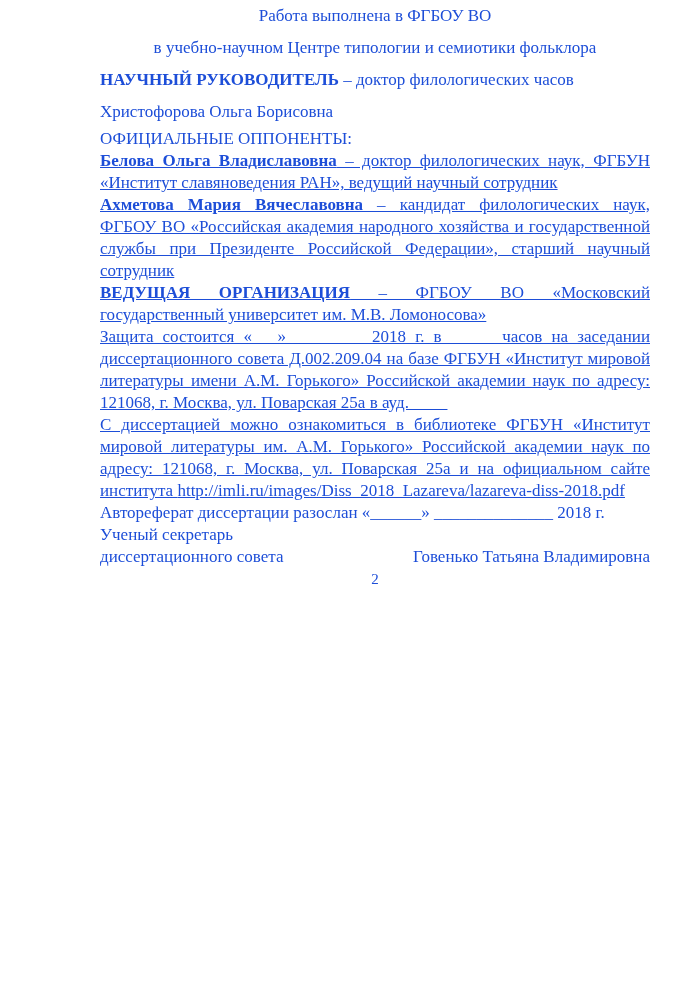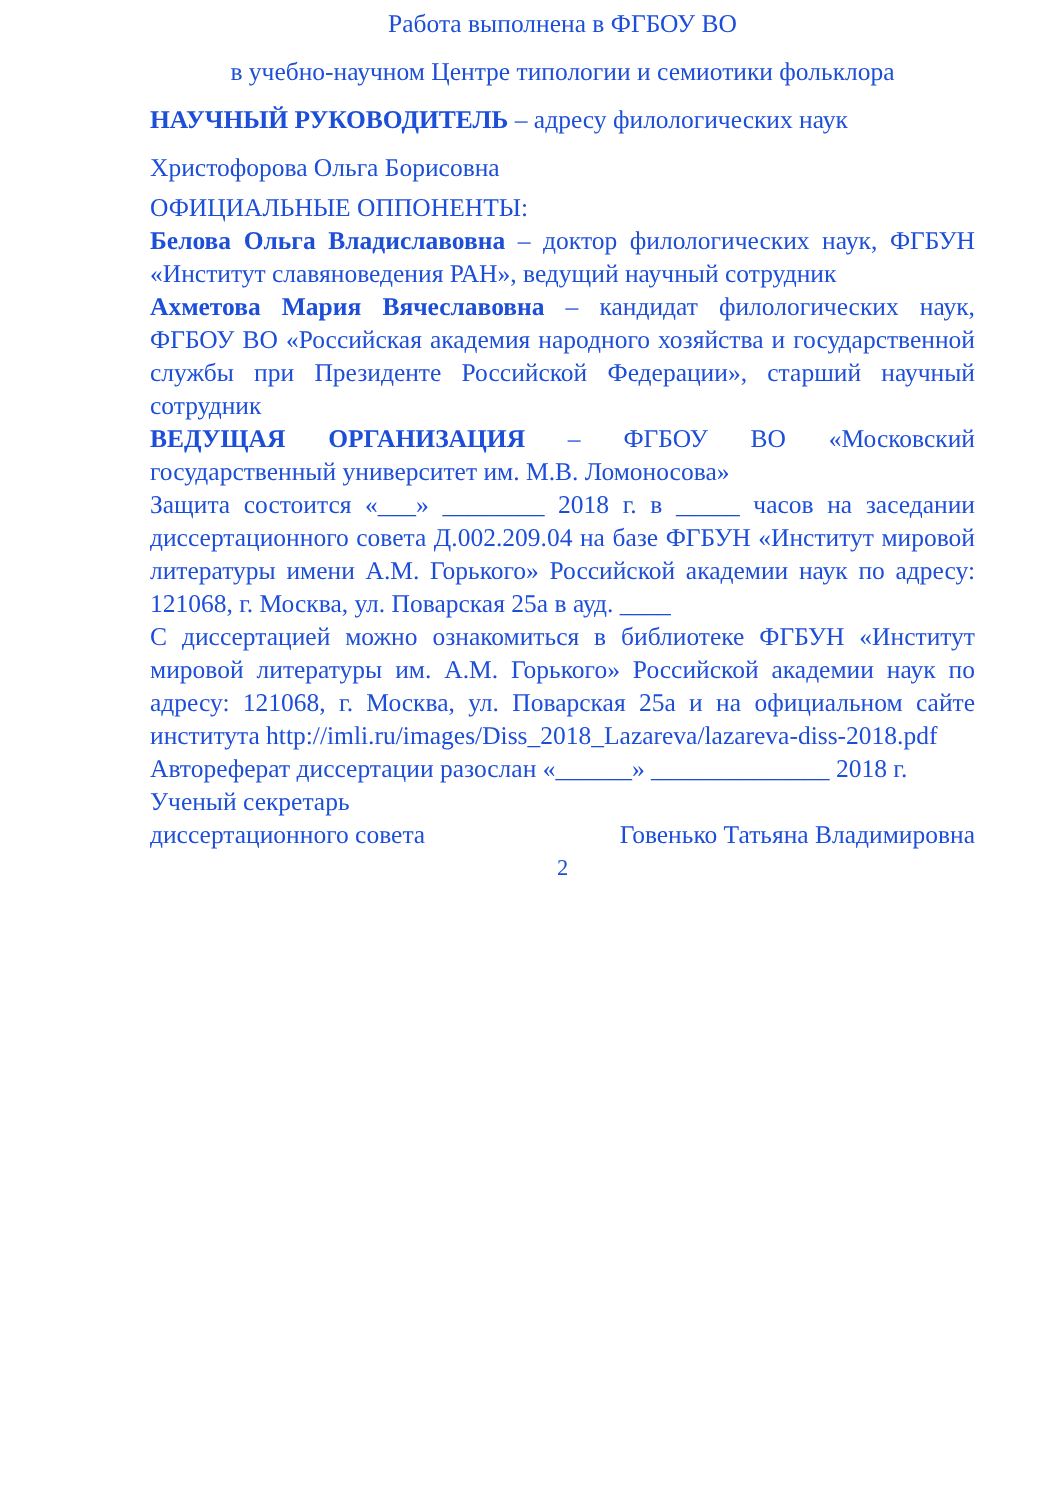--- a/index.html
+++ b/index.html
@@ -42,20 +42,21 @@
   }
   .bold { font-weight: bold; }
   .opponents-heading {
     margin-top: 21px;
     line-height: 22px;
   }
   .para {
     line-height: 22px;
     text-align: justify;
     text-align-last: left;
+    text-decoration: underline;
   }
   .opponent-1 { margin-top: 15px; }
   .opponent-2 { margin-top: 11px; }
   .leading-org { margin-top: 9px; }
   .defense { margin-top: 14px; }
   .library { margin-top: 9px; }
   .distribution {
     margin-top: 42px;
     line-height: 22px;
   }
@@ -78,21 +79,21 @@
 
 <div class="page">
   <div class="content">
 
     <div class="doc-header">
       <p>Работа выполнена в ФГБОУ ВО</p>
       <p>в учебно-научном Центре типологии и семиотики фольклора</p>
     </div>
 
     <div class="supervisor-block">
-      <p><span class="bold">НАУЧНЫЙ РУКОВОДИТЕЛЬ</span><span> – адресу филологических наук</span></p>
+      <p><span class="bold">НАУЧНЫЙ РУКОВОДИТЕЛЬ</span><span> – доктор филологических часов</span></p>
       <p class="supervisor-name">Христофорова Ольга Борисовна</p>
     </div>
 
     <p class="opponents-heading">ОФИЦИАЛЬНЫЕ ОППОНЕНТЫ:</p>
 
     <p class="para opponent-1"><span class="bold">Белова Ольга Владиславовна</span><span> – доктор филологических наук, ФГБУН «Институт славяноведения РАН», ведущий научный сотрудник</span></p>
 
     <p class="para opponent-2"><span class="bold">Ахметова Мария Вячеславовна</span><span> – кандидат филологических наук, ФГБОУ ВО «Российская академия народного хозяйства и государственной службы при Президенте Российской Федерации», старший научный сотрудник</span></p>
 
     <p class="para leading-org"><span class="bold">ВЕДУЩАЯ ОРГАНИЗАЦИЯ</span><span> – ФГБОУ ВО «Московский государственный университет им. М.В. Ломоносова»</span></p>

